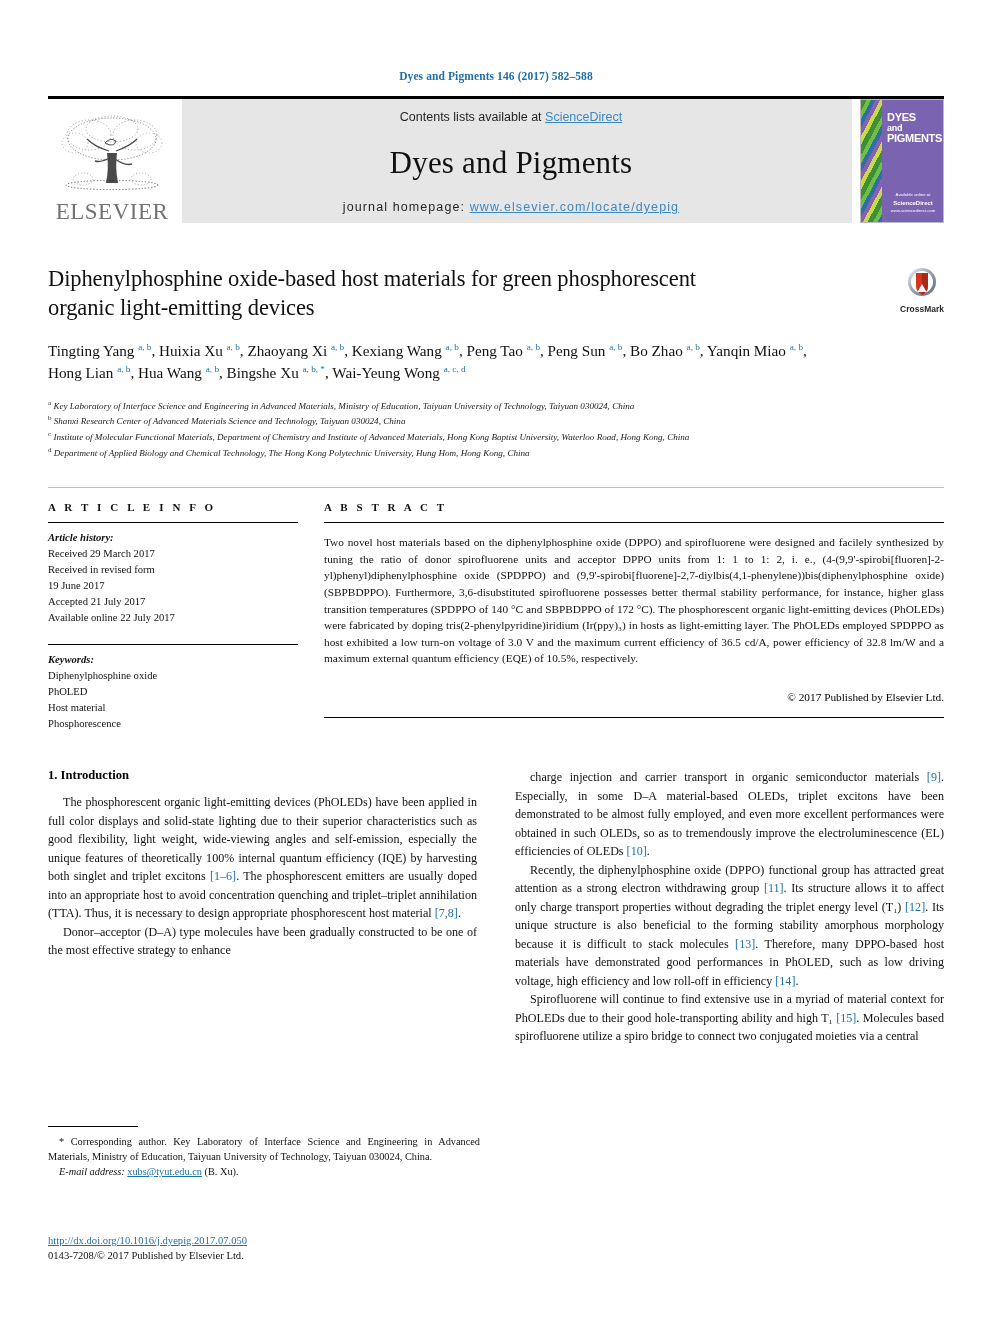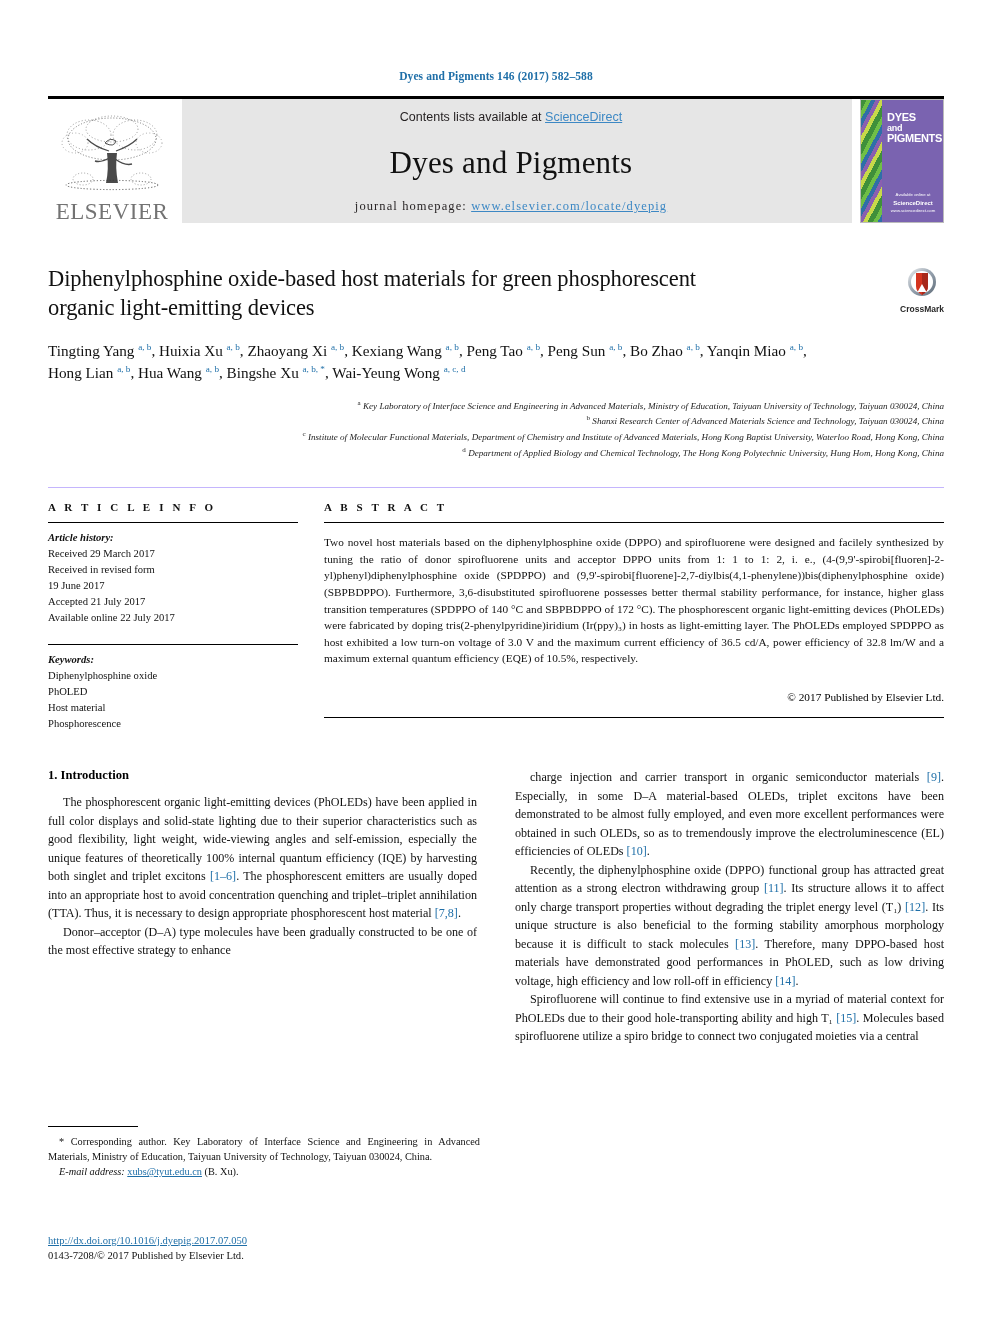--- a/index.html
+++ b/index.html
@@ -73,21 +73,21 @@
   }
   .contents-line .sd-link { color: #3d88c4; }
   .journal-title {
     font-family: "Liberation Serif", serif;
     font-size: 31px;
     color: #111;
     letter-spacing: .2px;
     margin-top: 2px;
   }
   .homepage-line {
-    font-family: Liberation Serif, serif;
+    font-family: Liberation Sans, sans-serif;
     font-size: 12.5px;
     color: #231f20;
     letter-spacing: 1.1px;
   }
   .homepage-line .hp-url { color: #3d88c4; }
 
   .cover-thumb {
     width: 84px;
     flex: 0 0 84px;
     margin-left: 8px;
@@ -154,21 +154,21 @@
 
   .affiliations {
     margin-top: 13px;
     font-family: "Liberation Serif", serif;
     font-style: italic;
     font-size: 9.1px;
     line-height: 1.52;
     color: #222;
   }
   .affiliations sup { font-style: normal; font-size: 7px; }
-  .affil-line { margin: 0; text-align: right; }
+  .affil-line { margin: 0; }
 
   
   .info-abstract {
     margin: 26px 48px 0 48px;
     border-top: 1px solid #c4b5fd;
     padding-top: 13px;
     display: flex;
     gap: 26px;
   }
   .col-info { width: 250px; flex: 0 0 250px; }

